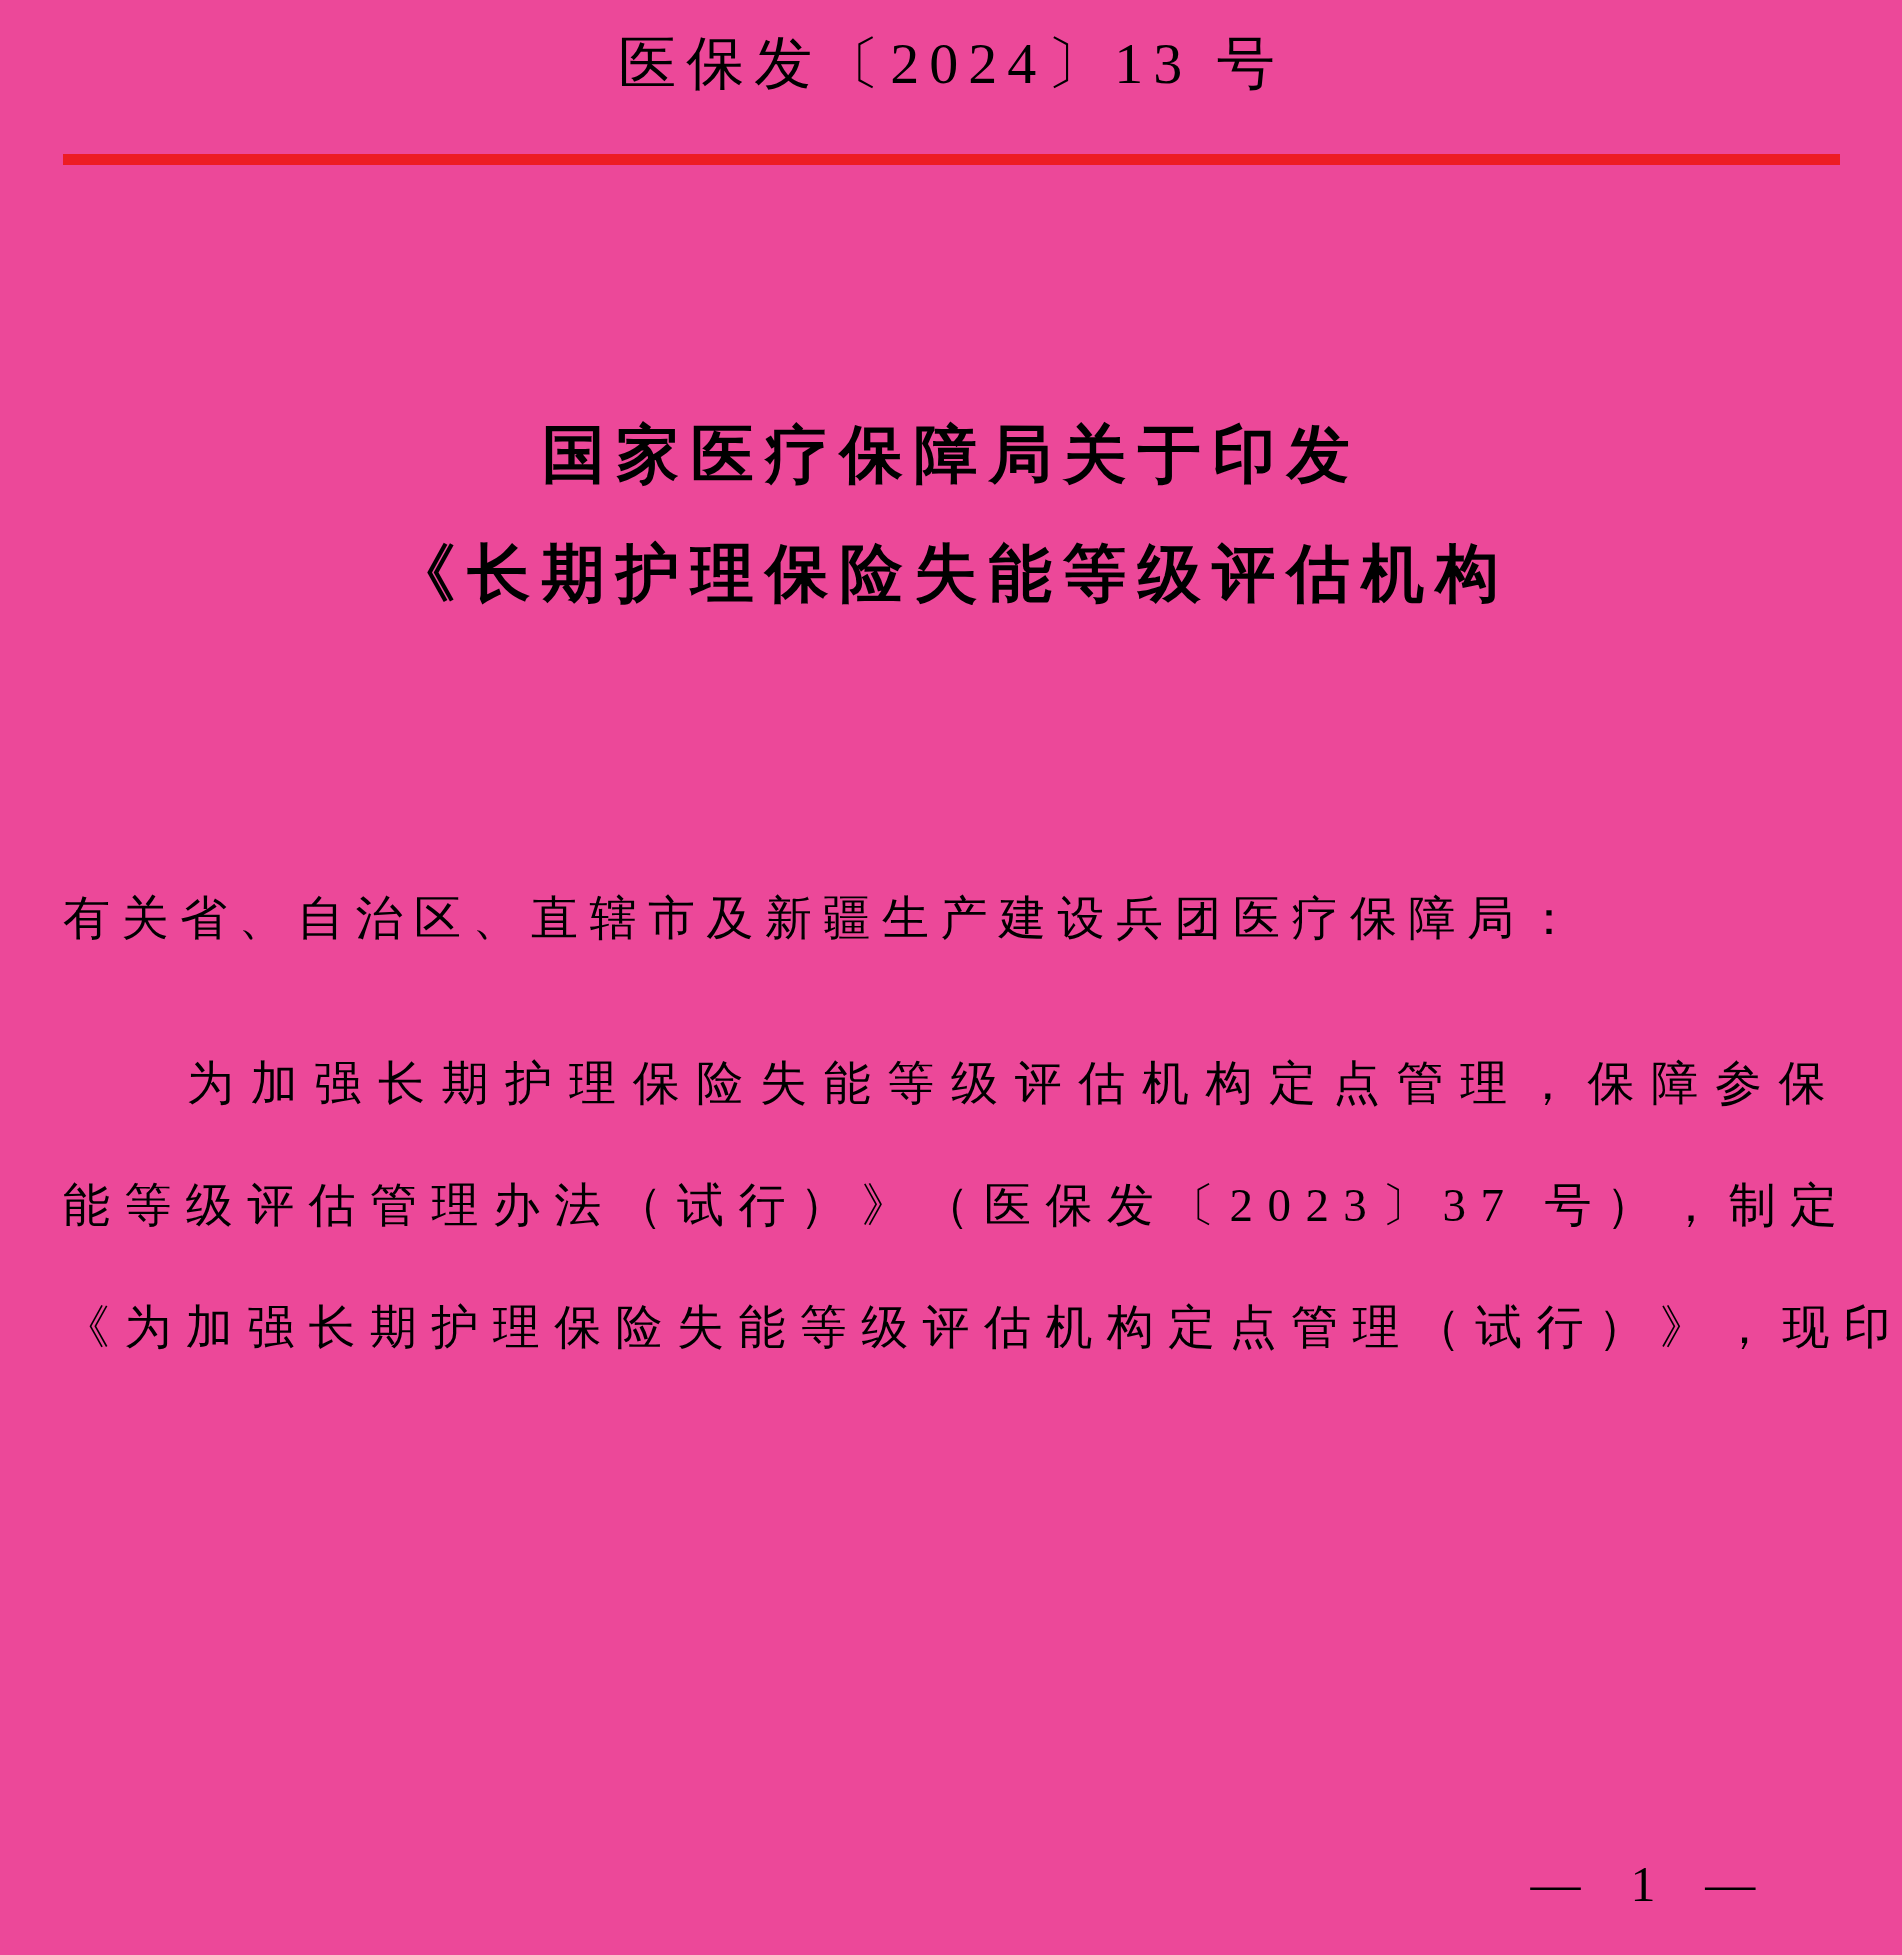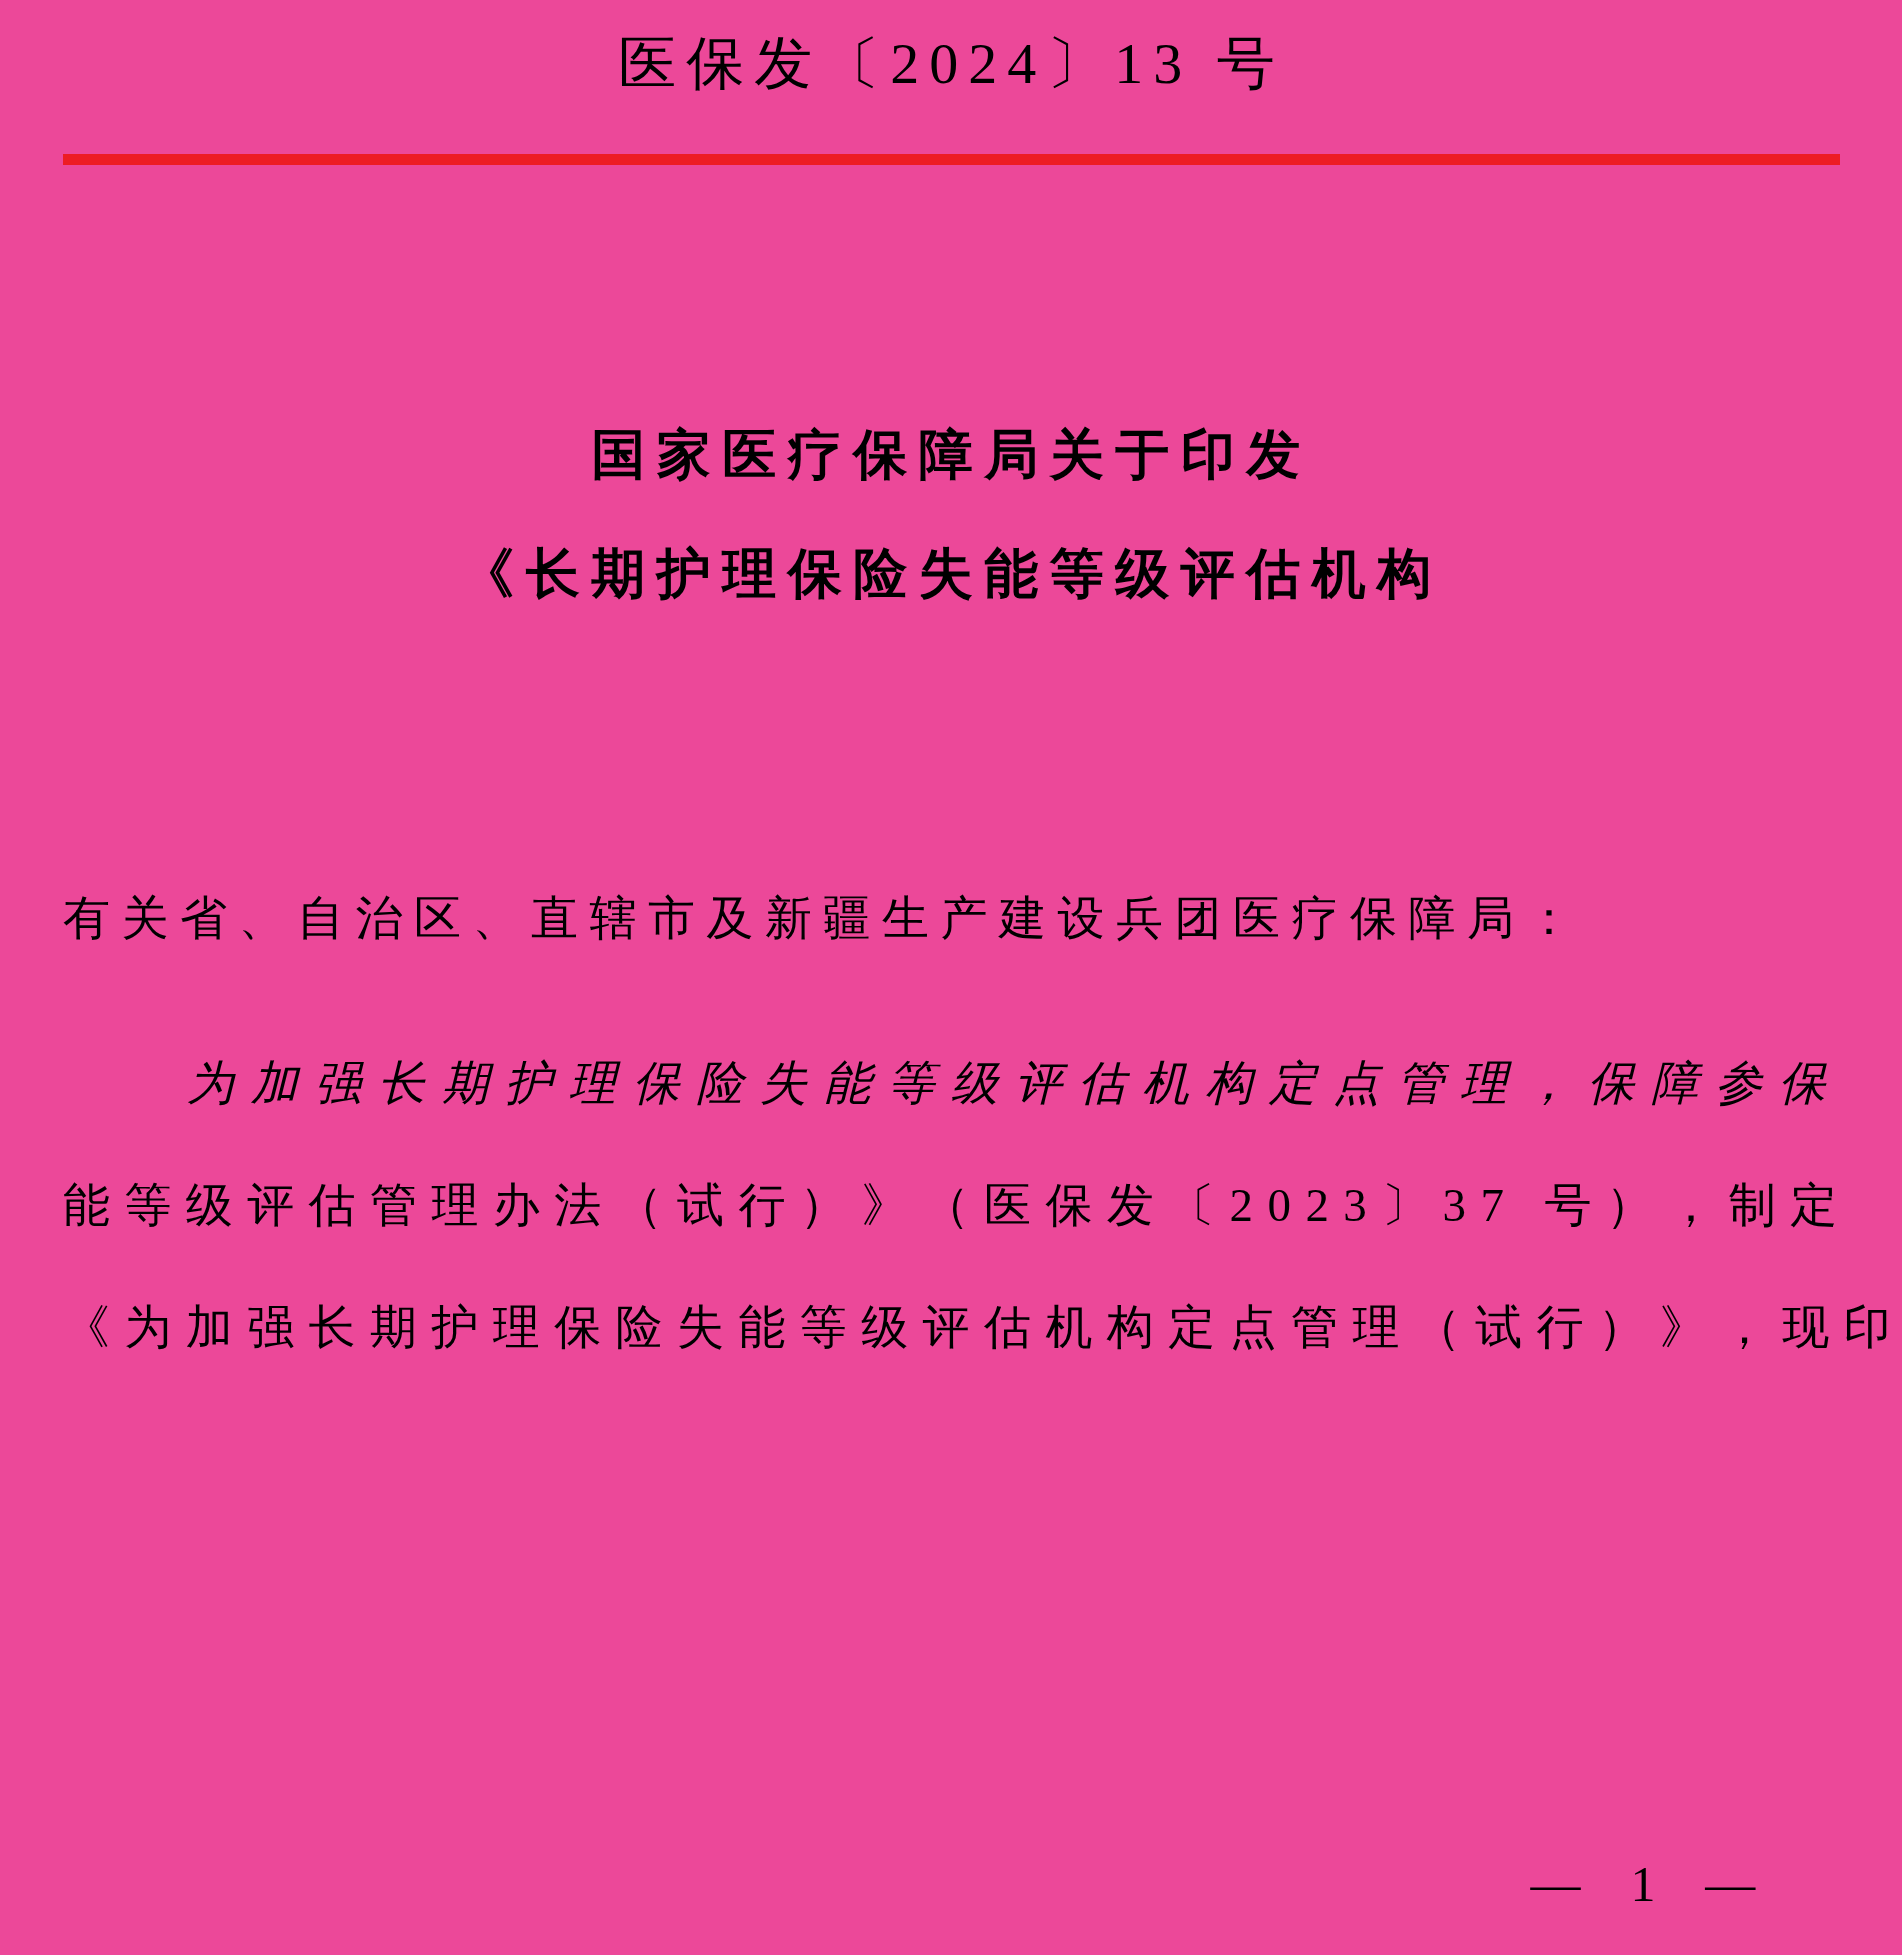--- a/index.html
+++ b/index.html
@@ -34,21 +34,21 @@
     height: 10.8px;
     background: #ed1c24;
   }
   .title-block {
     position: absolute;
     top: 396px;
     left: 0;
     width: 100%;
     text-align: center;
     font-weight: bold;
-    font-size: 54px;
+    font-size: 63px;
     line-height: 119px;
     letter-spacing: 11.5px;
   }
   .body-block {
     position: absolute;
     left: 63px;
     width: 1777px;
     font-size: 47px;
   }
   .salutation {
@@ -63,21 +63,20 @@
     height: 122px;
     line-height: 122px;
     letter-spacing: 14.4px;
     text-align: justify;
     text-align-last: justify;
     text-justify: inter-character;
     white-space: pre;
   }
   .para-line.indent {
     text-indent: 124px;
-    font-style: italic;
   }
   .page-footer {
     position: absolute;
     top: 1855px;
     right: 129px;
     font-size: 50px;
     letter-spacing: 18.7px;
     white-space: pre;
   }
 </style>

